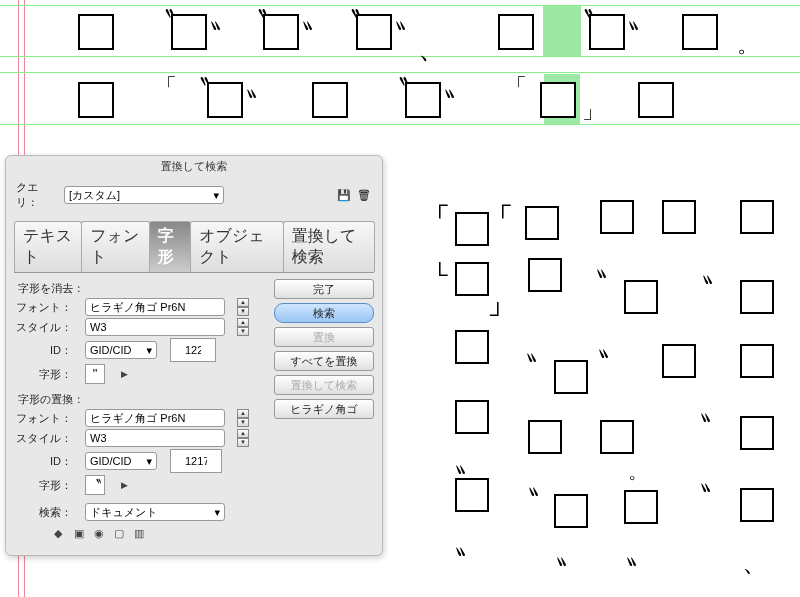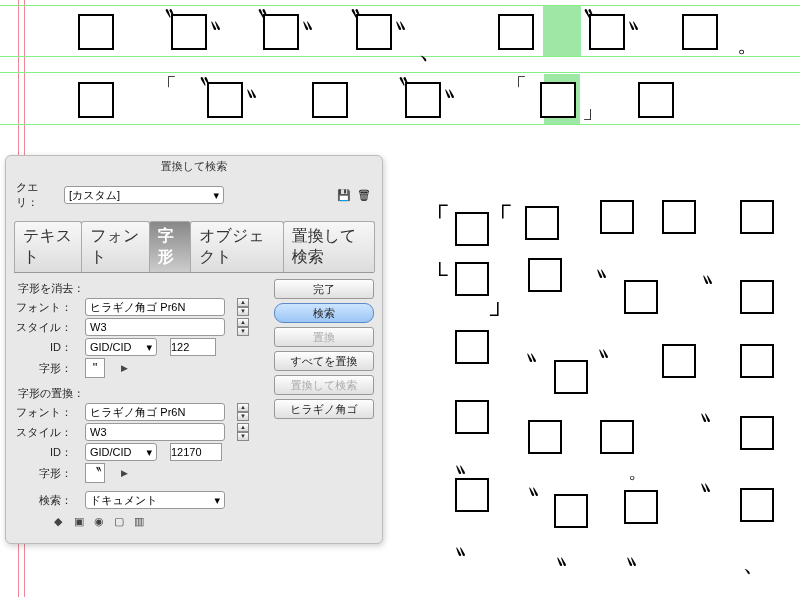--- a/index.html
+++ b/index.html
@@ -23,21 +23,21 @@
 .tab.active { background: linear-gradient(#888,#ccc); color: #fff; font-weight: 700; }
 .panel-body { display: flex; padding: 6px 8px 8px; gap: 6px; }
 .left-col { flex: 1; }
 .right-col { width: 100px; display: flex; flex-direction: column; gap: 4px; }
 .btn { background: linear-gradient(#fefefe,#e0e0e0); border: 1px solid #999; border-radius: 3px; height: 20px; font-size: 11px; text-align: center; line-height: 18px; color: #222; }
 .btn.primary { background: linear-gradient(#cde5ff,#9cc6f5); border-color: #5a8bc8; border-radius: 9px; }
 .btn.disabled { color: #aaa; }
 .section-label { font-size: 11px; color: #222; margin: 2px 0 2px 4px; }
 .field-row { display: flex; align-items: center; margin: 2px 0; gap: 13px; }
 .field-label { width: 58px; text-align: right; font-size: 11px; color: #222; }
-.input { background: #fff; border: 1px solid #999; height: 18px; padding: 0 0; font-size: 11px; }
+.input { background: #fff; border: 1px solid #999; height: 24px; padding: 0 14px; font-size: 11px; }
 .glyph-prev { width: 20px; height: 20px; background: #fff; border: 1px solid #999; font-size: 13px; text-align: center; line-height: 18px; }
 .tri { font-size: 9px; color: #444; padding: 0 3px; }
 .bottom-icons { display: flex; gap: 4px; padding: 4px 0 6px 40px; }
 .bottom-icons span { width: 16px; height: 14px; font-size: 11px; color: #444; }
 .corner { position: absolute; font-size: 22px; color: #000; }
 </style>
 </head>
 <body>
 
 <div class="canvas">

